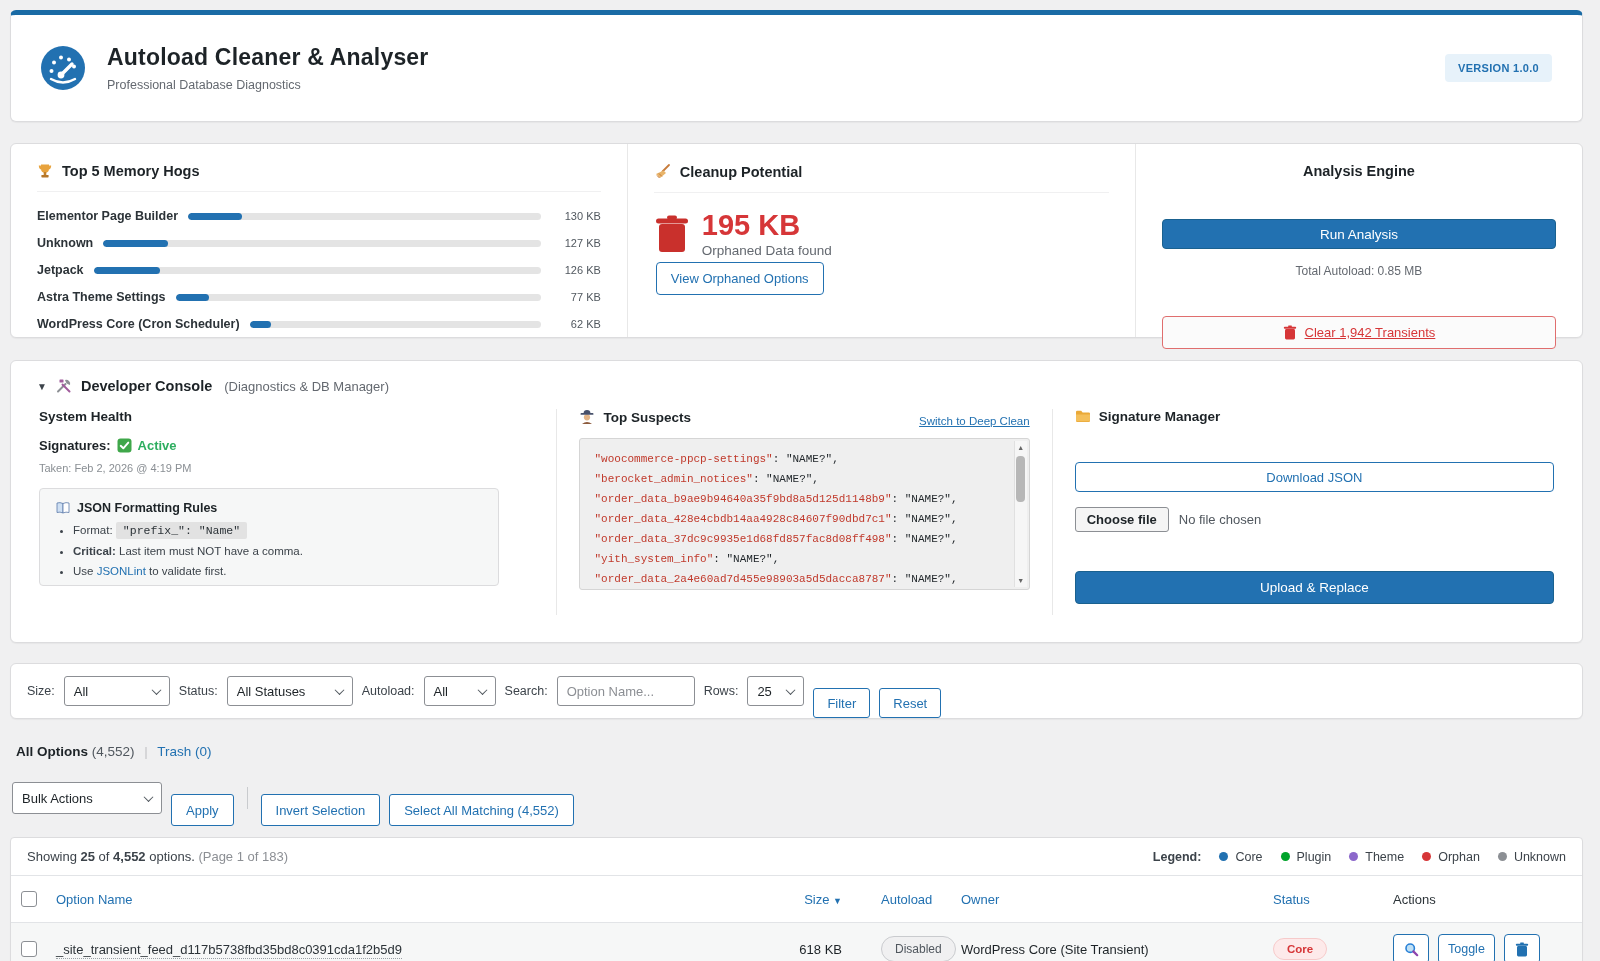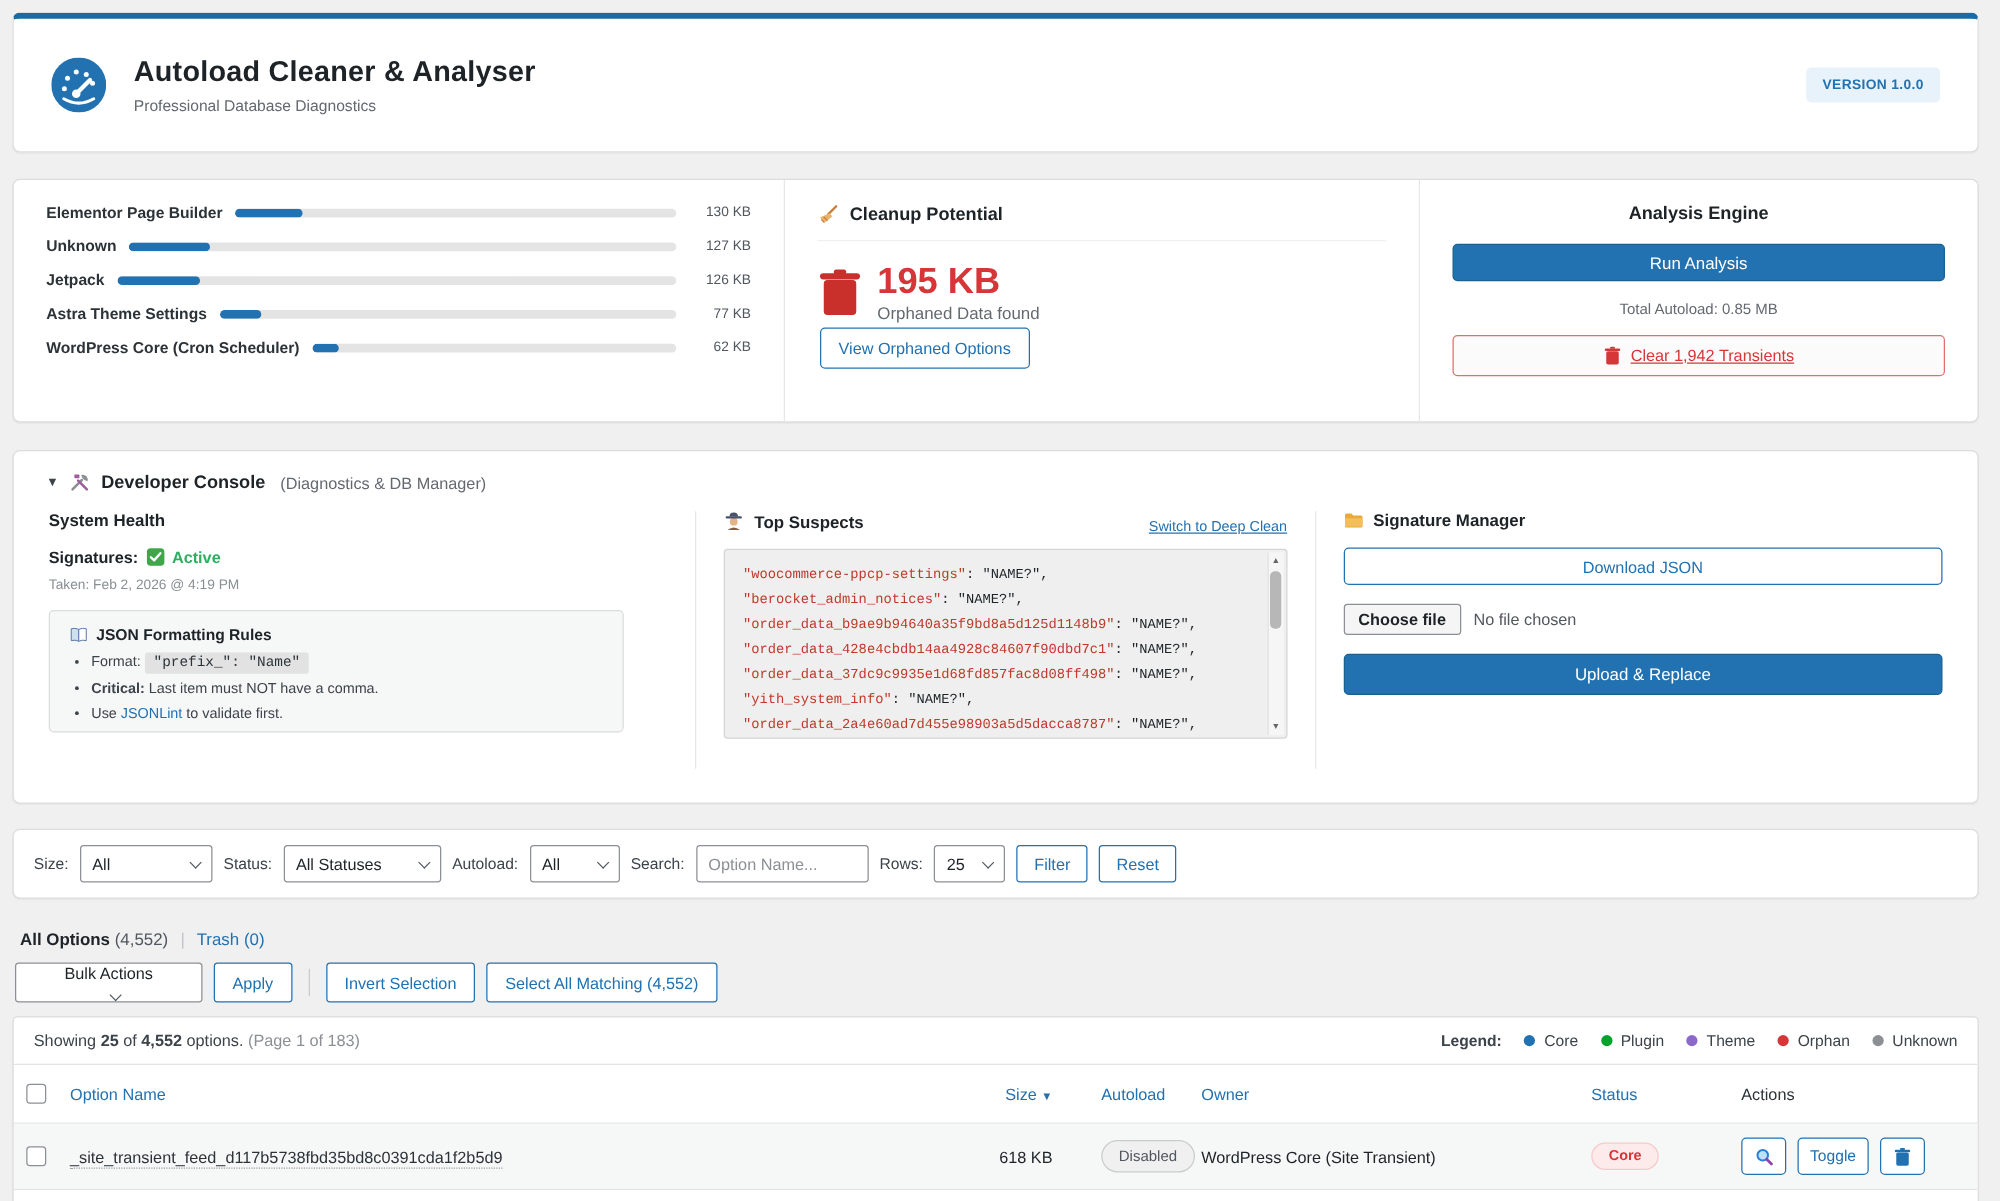--- a/index.html
+++ b/index.html
@@ -31,21 +31,21 @@
   .hog-row { display:flex; align-items:center; margin-bottom:13px; }
   .hog-label { font-size:12.5px; font-weight:bold; color:#2c3338; margin-right:10px; white-space:nowrap; }
   .hog-track { flex:1; height:7px; background:#e4e4e4; border-radius:4px; overflow:hidden; }
   .hog-fill { display:block; height:100%; background:#2271b1; border-radius:4px; }
   .hog-value { width:48px; text-align:right; font-size:11px; color:#50575e; margin-left:12px; white-space:nowrap; }
 
   .cleanup-row { display:flex; align-items:center; gap:12px; margin-top:8px; }
   .cleanup-amount { font-size:29px; font-weight:bold; color:#d63638; line-height:1.05; }
   .cleanup-sub { font-size:13.5px; color:#646970; margin-top:3px; }
   .btn { display:inline-flex; align-items:center; justify-content:center; gap:8px; border-radius:4px; cursor:pointer;
-         font-family:"Liberation Sans",sans-serif; font-size:13px; border:1px solid #2271b1; background:#fff; color:#2271b1; }
+         font-family:"Liberation Sans",sans-serif; font-size:13px; border:1px solid #2271b1; background:#fff; color:#2271b1;margin-top:24px; }
   .btn-outline-blue { padding:8px 14px; }
   .cleanup-btn { margin-top:4px; margin-left:2px;text-align:center; }
   .btn-primary { background:#2271b1; border-color:#1a618f; color:#fff; width:100%; height:30px; font-size:13.5px; }
   .engine-total { font-size:12px; color:#646970; margin:15px 0 14px; }
   .btn-danger-outline { width:100%; height:33px; background:#fbfbfb; border:1px solid #e06e6e; color:#d63638; border-radius:4px; font-size:13px;text-decoration:underline; }
 
   
   .console-card { margin-top:22px; padding:17px 26px 20px; height:283px; }
   .console-head { display:flex; align-items:center; gap:9px; margin-bottom:15px; }
   .collapse-tri { font-size:10px; color:#3c434a; }
@@ -93,21 +93,21 @@
   .select { display:inline-flex; align-items:center; justify-content:space-between; height:30px; border:1px solid #8c8f94; border-radius:3px; background:#fff; padding:0 9px; font-size:13px; color:#1d2327; }
   .chev { width:7px; height:7px; border-right:1.8px solid #50575e; border-bottom:1.8px solid #50575e; transform:rotate(45deg) translate(-1px,-1px); margin-left:10px; }
   .search-input { height:30px; width:138px; border:1px solid #8c8f94; border-radius:3px; padding:0 9px; font-size:13px; font-family:"Liberation Sans",sans-serif; color:#1d2327; }
   .search-input::placeholder { color:#8c8f94; }
   .f-btn { height:30px; padding:0 13px; border-radius:3px; }
 
   
   .views-row { margin:25px 2px 11px 6px; font-size:13.5px; color:#50575e; }
   .views-row .sep { color:#c3c4c7; margin:0 6px; }
   .bulk-row { display:flex; align-items:center; gap:9px; margin-left:2px; }
-  .bulk-select { min-width:150px; height:32px;flex-direction:column; }
+  .bulk-select { min-width:150px; height:32px; }
   .bulk-btn { height:32px; padding:0 14px; border-radius:3px; }
   .bulk-sep { width:1px; height:22px; background:#c9cbce; margin:0 4px; }
 
   
   .table-card { margin-top:11px; border-radius:4px; overflow:hidden; }
   .table-info { display:flex; justify-content:space-between; align-items:center; padding:11px 16px; font-size:13px; color:#3c434a; border-bottom:1px solid #e2e4e7; }
   .legend-wrap { display:flex; gap:18px; font-size:12.5px; color:#3c434a; }
   .legend-label { font-weight:bold; }
   .legend-items { display:flex; gap:18px; }
   .legend-item { display:inline-flex; align-items:center; gap:7px; }
@@ -150,20 +150,29 @@
     </svg>
     <div>
       <div class="app-title">Autoload Cleaner &amp; Analyser</div>
       <div class="app-sub">Professional Database Diagnostics</div>
     </div>
     <span class="version-badge">VERSION 1.0.0</span>
   </div>
 
   <div class="card stats-card">
     <div class="stat-col hogs">
+      <div class="panel-title">
+        <svg width="16" height="16" viewBox="0 0 16 16">
+          <path d="M4 1.5h8v4.2a4 4 0 0 1-8 0z" fill="#e8a33d"></path>
+          <path d="M3.8 2.5H1.8c0 2.6 1.2 3.9 2.6 4.2zM12.2 2.5h2c0 2.6-1.2 3.9-2.6 4.2z" fill="#e8a33d"></path>
+          <rect x="6.7" y="9" width="2.6" height="3" fill="#c07f2a"></rect>
+          <rect x="4.4" y="12" width="7.2" height="2.4" rx="0.6" fill="#b5762a"></rect>
+        </svg>
+        <span>Top 5 Memory Hogs</span>
+      </div>
       <div>
           <div class="hog-row">
             <span class="hog-label">Elementor Page Builder</span>
             <span class="hog-track">
               <span class="hog-fill" style="width: 15.3%;"></span>
             </span>
             <span class="hog-value">130 KB</span>
           </div>
           <div class="hog-row">
             <span class="hog-label">Unknown</span>

